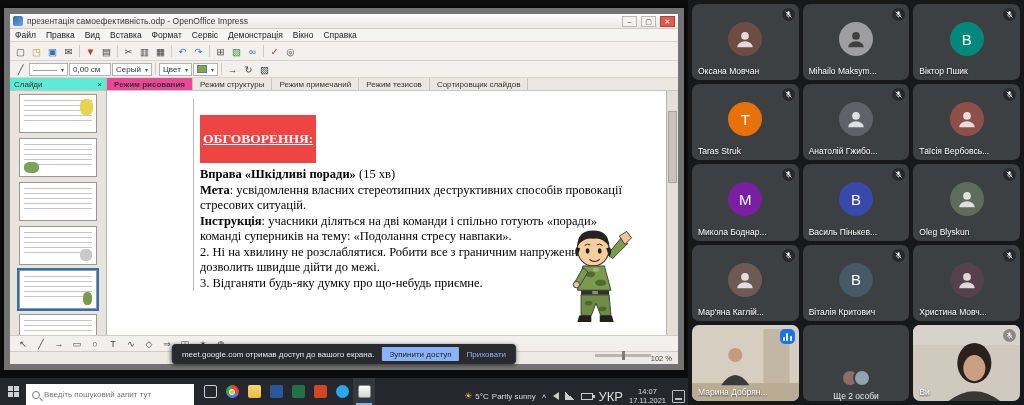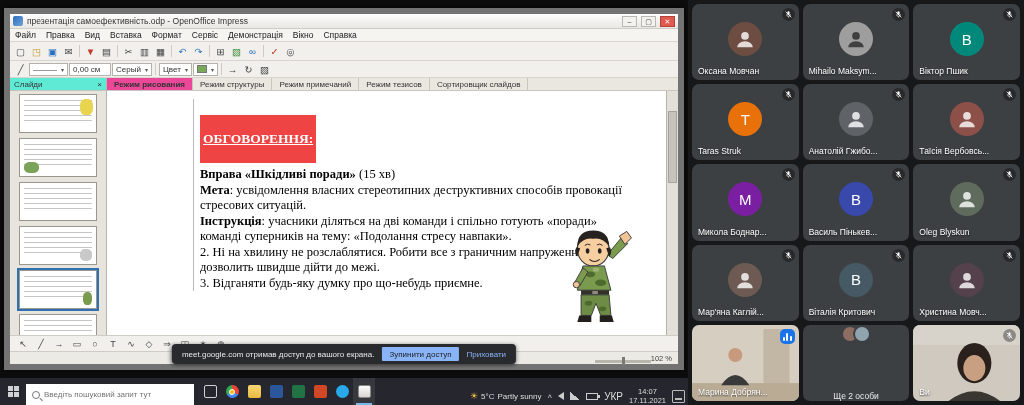--- a/index.html
+++ b/index.html
@@ -42,21 +42,21 @@
   .slidetext{position:absolute;left:86px;top:8px;width:448px;border-left:1px solid #b9b9b9;padding-left:6px;font-family:"Liberation Serif",serif;color:#000;}
   .heading{display:inline-block;background:#ef4444;color:#fff;font-weight:bold;text-decoration:underline;font-size:13.5px;padding:16px 3px;margin:16px 0 4px;font-family:"Liberation Serif",serif;}
   .sp{font-size:12.5px;line-height:1.24;}
   .sp b{font-weight:bold;}
   .soldier{position:absolute;right:40px;top:132px;}
   .vsb{position:absolute;right:0;top:0;bottom:0;width:12px;background:#e3e0da;border-left:1px solid #b7b4ac;}
   .vth{position:absolute;left:1px;right:1px;top:20px;height:72px;background:#c6c3bc;border:1px solid #a6a39b;}
   .drawbar{height:16px;background:#f2f0ec;border-top:1px solid #cfccc5;display:flex;align-items:center;gap:4px;padding:0 6px;font-size:9px;color:#444;flex:0 0 auto;}
   .di{width:14px;height:13px;display:flex;align-items:center;justify-content:center;}
   .statusbar{height:13px;background:#eceae5;border-top:1px solid #cfccc5;display:flex;align-items:center;justify-content:space-between;padding:0 6px;font-size:7.5px;color:#444;flex:0 0 auto;}
-  .zwrap{display:flex;align-items:flex-end;gap:0;}
+  .zwrap{display:flex;align-items:flex-start;gap:0;}
   .zsl{width:56px;height:3px;background:#b9b6af;position:relative;display:inline-block;}
   .zsl::after{content:"";position:absolute;left:48%;top:-3px;width:3px;height:9px;background:#7d7a74;}
 
   
   .toast{position:absolute;left:50%;transform:translateX(-50%);top:344px;height:20px;background:#292a2d;border-radius:4px;display:flex;align-items:center;gap:8px;padding:0 10px;z-index:5;box-shadow:0 1px 4px rgba(0,0,0,.6);}
   .toast .t{font-size:8px;color:#e8eaed;white-space:nowrap;}
   .btn-blue{height:14px;background:#8ab4f8;color:#202124;font-size:8px;border-radius:1px;padding:0 7px;display:flex;align-items:center;white-space:nowrap;}
   .btn-ghost{font-size:8px;color:#8ab4f8;white-space:nowrap;}
 
   
@@ -82,36 +82,36 @@
   .ic.telegram{background:#29a9eb;border-radius:50%;}
   .ic.impress{background:linear-gradient(#fdfdfd,#d8d5cf);border:1px solid #888;}
   .tray{margin-left:auto;display:flex;align-items:center;gap:6px;padding-right:3px;}
   .weather{display:flex;align-items:center;gap:3px;font-size:8px;color:#ddd;white-space:nowrap;}
   .sun{color:#f4c542;font-size:9px;}
   .chev{font-size:8px;color:#ccc;}
   .vol{width:0;height:0;border-top:4px solid transparent;border-bottom:4px solid transparent;border-right:6px solid #ccc;}
   .net{width:10px;height:8px;background:linear-gradient(to top right,#ccc 50%,transparent 50%);}
   .batt{width:12px;height:7px;border:1px solid #ccc;position:relative;}
   .batt::after{content:"";position:absolute;right:-3px;top:1.5px;width:2px;height:3px;background:#ccc;}
-  .lang{font-size:10px;color:#ddd;}
+  .lang{font-size:13px;color:#ddd;}
   .clock{font-size:7.5px;text-align:center;line-height:1.2;color:#ddd;}
   .notif{width:13px;height:13px;border:1px solid #bbb;border-radius:1px;position:relative;}
   .notif::after{content:"";position:absolute;left:2px;right:2px;bottom:2px;height:1.5px;background:#bbb;}
 
   
   .meet{position:absolute;right:0;top:0;width:336px;height:405px;background:#17181a;padding:4px;display:grid;grid-template-columns:repeat(3,1fr);grid-template-rows:repeat(5,1fr);gap:4px;}
   .tile{background:#3c4043;border-radius:7px;position:relative;overflow:hidden;}
   .pname{position:absolute;left:6px;bottom:4px;right:18px;font-size:8.5px;color:#fff;white-space:nowrap;overflow:hidden;text-overflow:ellipsis;text-shadow:0 1px 2px rgba(0,0,0,.7);}
   .micw{position:absolute;right:4px;top:4px;width:13px;height:13px;border-radius:50%;background:rgba(0,0,0,.35);display:flex;align-items:center;justify-content:center;}
   .speak{position:absolute;right:4px;top:4px;width:15px;height:15px;border-radius:5px;background:#1a73e8;display:flex;align-items:flex-end;justify-content:center;gap:1.5px;padding-bottom:3px;}
   .speak i{width:2px;background:#fff;border-radius:1px;display:block;}
   .speak i:nth-child(1){height:4px;}.speak i:nth-child(2){height:8px;}.speak i:nth-child(3){height:5px;}
   .avatar{position:absolute;left:50%;top:46%;transform:translate(-50%,-50%);width:34px;height:34px;border-radius:50%;display:flex;align-items:center;justify-content:center;color:#fff;font-size:15px;}
   .vfill{position:absolute;inset:0;width:100%;height:100%;}
-  .morewrap{position:absolute;inset:0;display:flex;flex-direction:column;align-items:center;justify-content:space-between;gap:4px;}
+  .morewrap{position:absolute;inset:0;display:flex;flex-direction:column;align-items:center;justify-content:flex-end;gap:4px;}
   .moreavs{display:flex;}
   .ma{width:18px;height:18px;border-radius:50%;border:2px solid #3c4043;}
   .ma+.ma{margin-left:-6px;}
   .morelabel{font-size:8.5px;color:#e8eaed;}
 </style>
 </head>
 <body>
 
 <div class="share">
 

